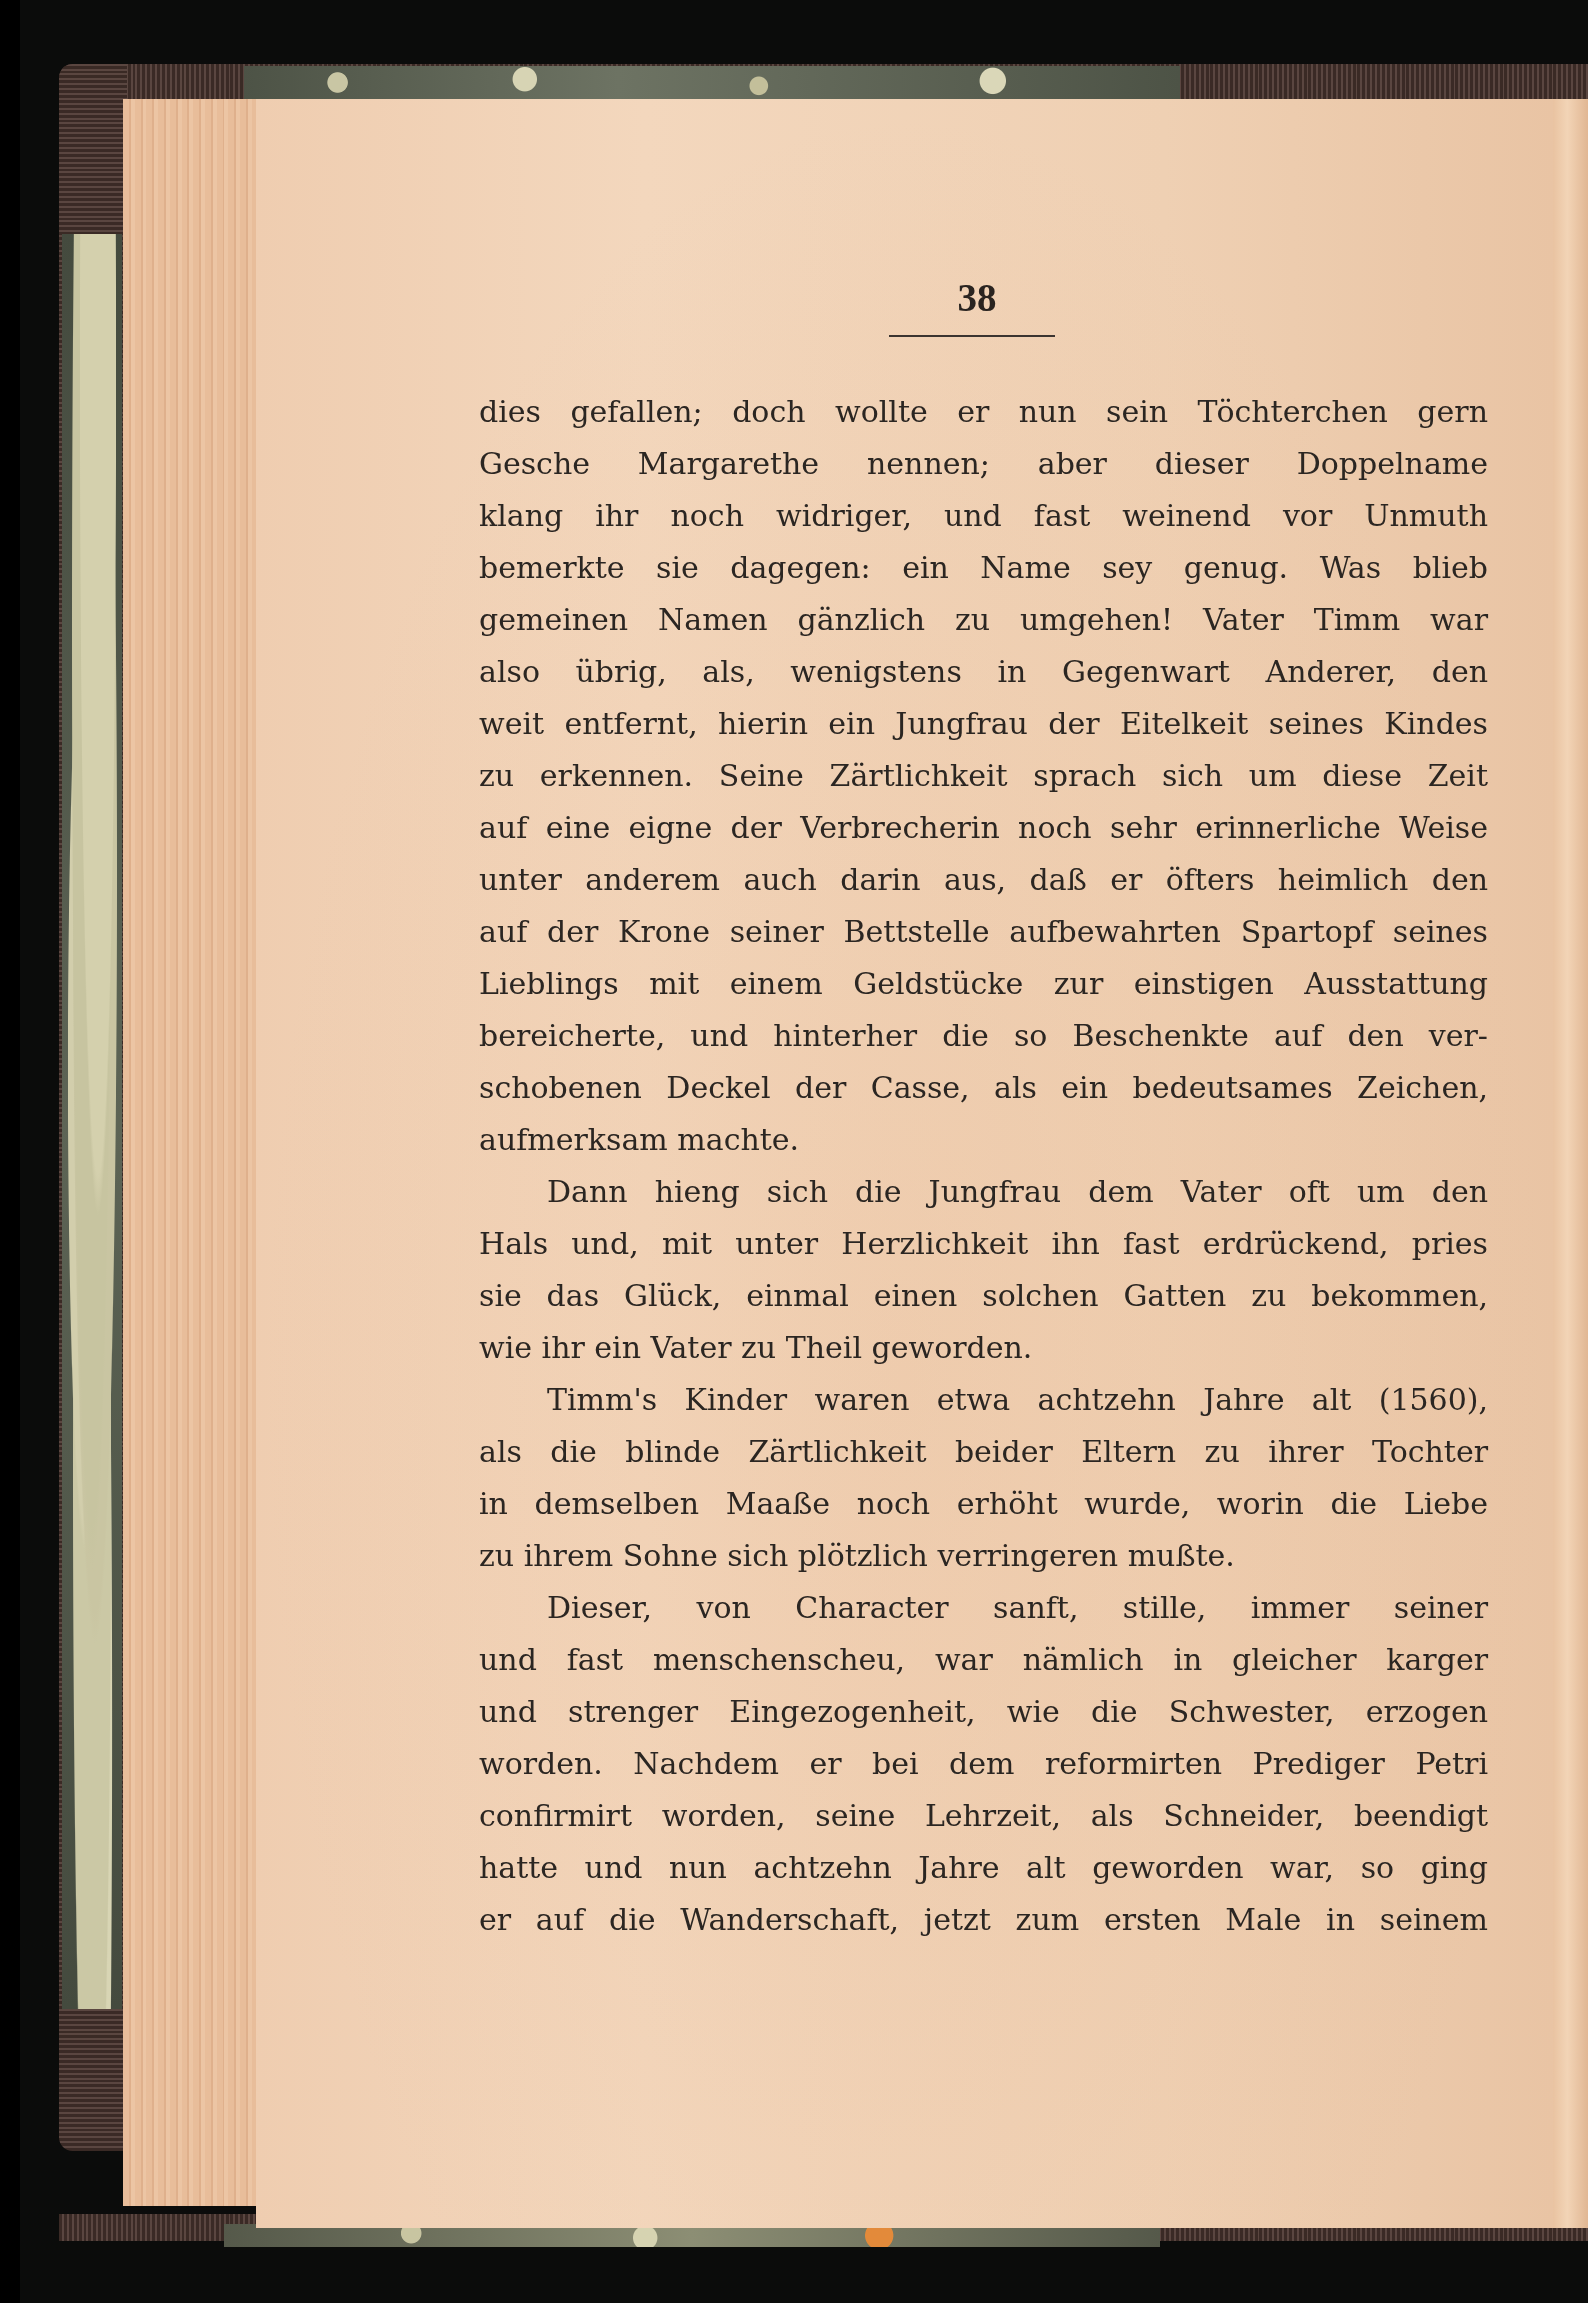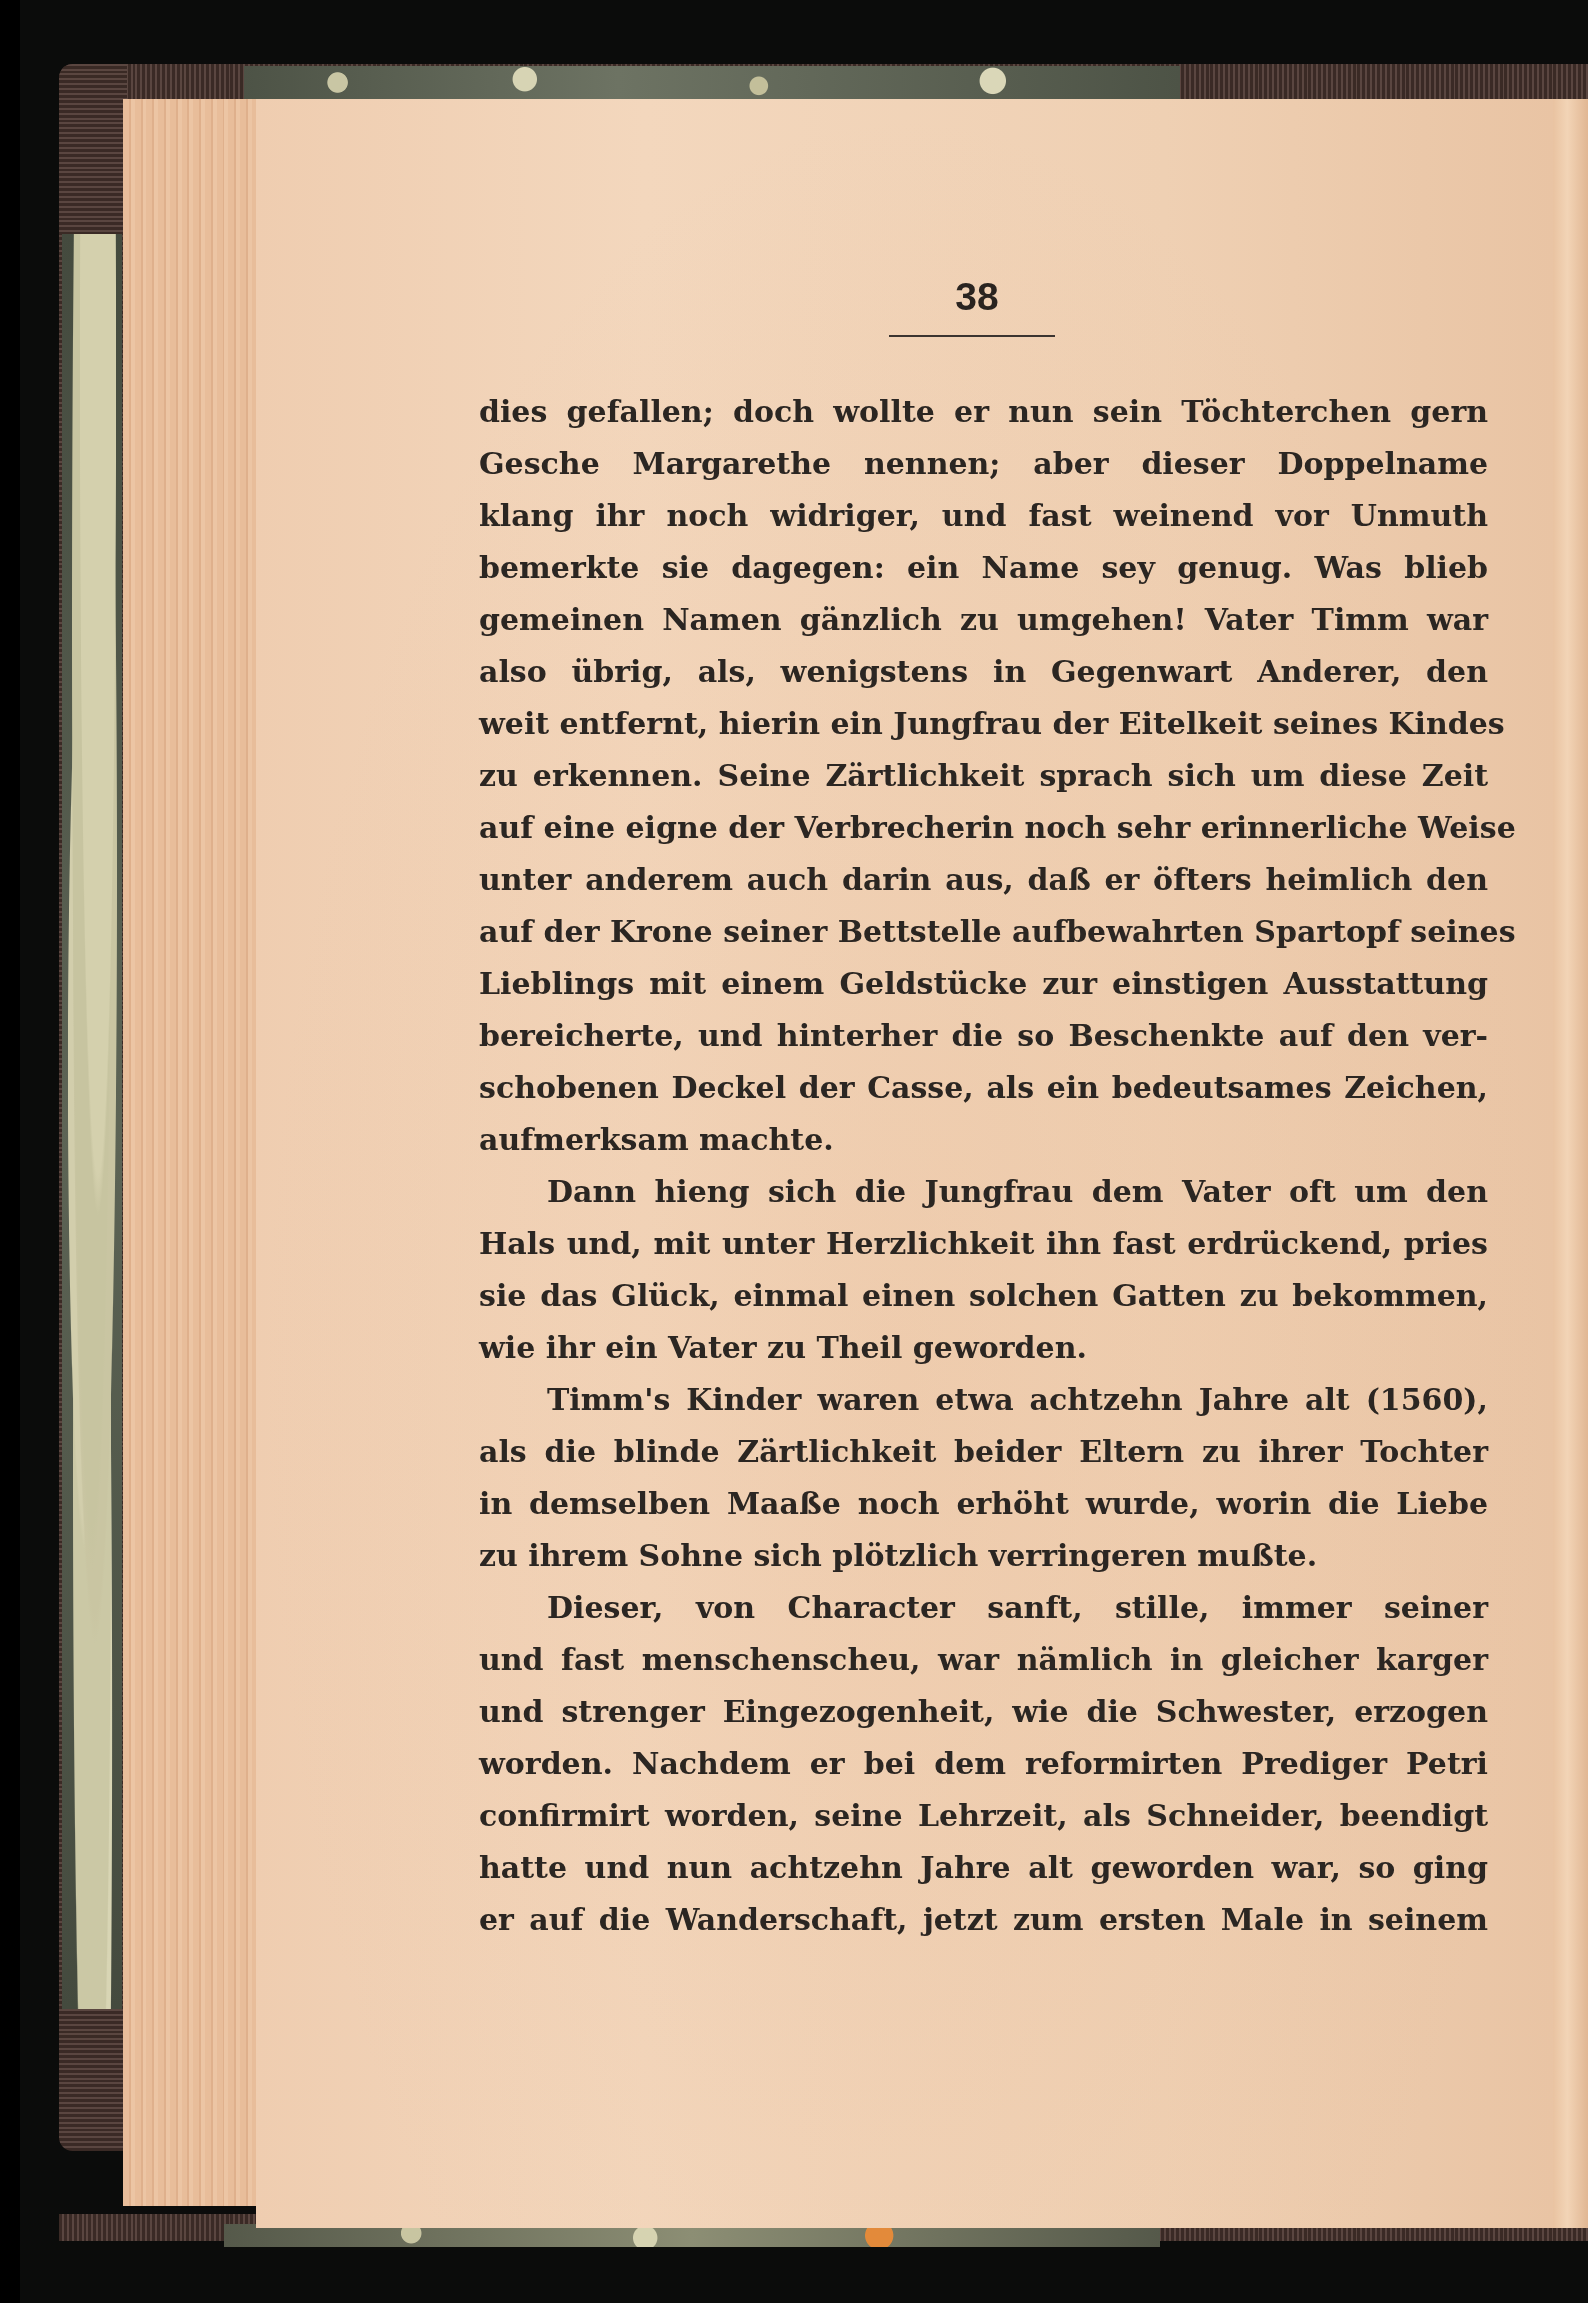--- a/index.html
+++ b/index.html
@@ -61,34 +61,33 @@
     background:
       radial-gradient(ellipse at 50% 60%, rgba(230,180,140,0.25), transparent 70%),
       linear-gradient(90deg,#efcdb0,#f3d7bd 30%,#efd0b3 70%,#e9c4a4);
   }
   .gutter {
     position:absolute; left:1553px; top:99px; width:36px; height:2129px;
     background: linear-gradient(90deg,#e9c3a1,#f2d4b6 40%,#e0b591);
   }
   .page-number {
     position:absolute; left:938px; top:275px; width:78px; text-align:center;
-    font-family:Liberation Sans, sans-serif; font-weight:bold; font-size:39px; color:#2a2420;
+    font-family:Liberation Serif, serif; font-weight:bold; font-size:39px; color:#2a2420;
   }
   .page-rule {
     position:absolute; left:889px; top:335px; width:166px; height:2px; background:#3b3430;
   }
   .text-block {
     position:absolute; left:479px; top:386px; width:1009px;
     font-family:"DejaVu Serif", serif; font-size:30px; line-height:52px;
     color:#2b2622;
   }
   .line {
     display:block; white-space:nowrap; text-align:justify; text-align-last:justify;
     height:52px;
-    font-weight:bold;
   }
   .line.indent { padding-left:68px; }
   .line.last { text-align-last:left; }
 </style>
 </head>
 <body>
 
 <div class="left-strip"></div>
 <div class="cloth-top"></div>
 <div class="marble-top"></div>

